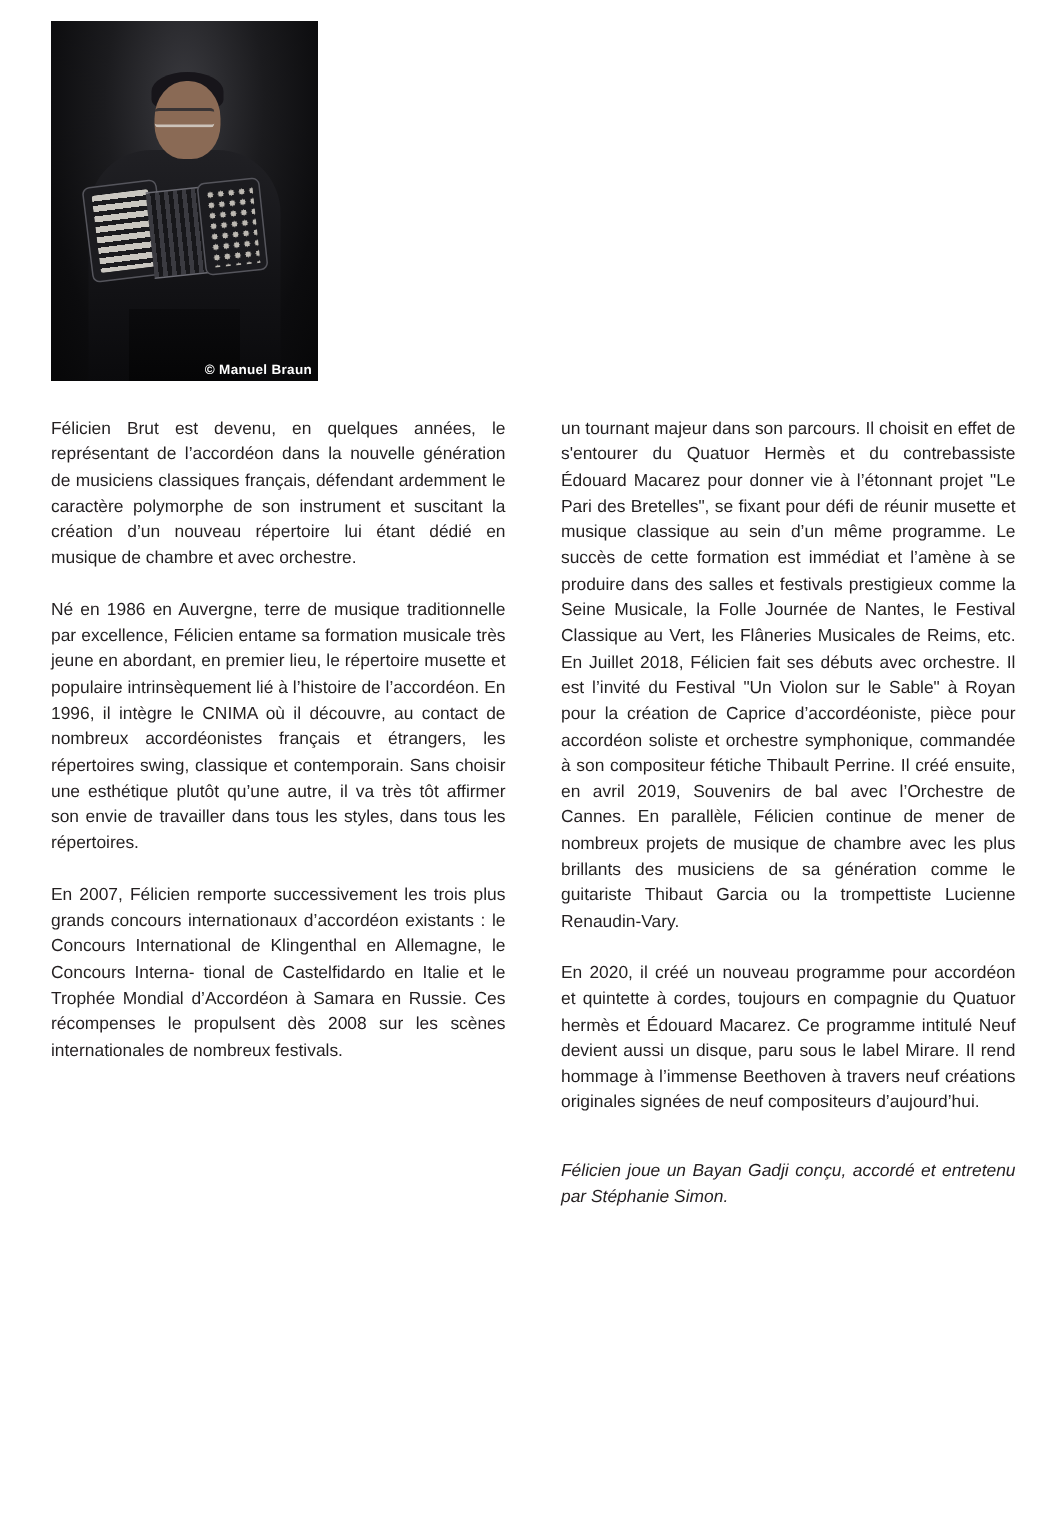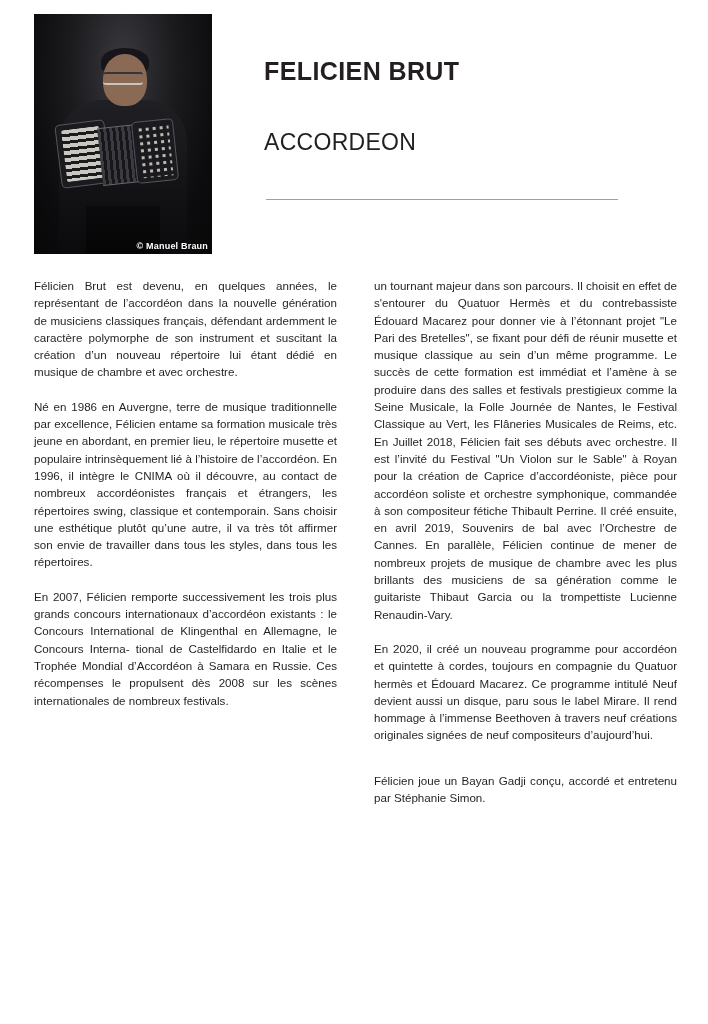--- a/index.html
+++ b/index.html
@@ -199,20 +199,21 @@
     font-size: 11.6px;
     line-height: 17.3px;
     text-align: justify;
     color: #231f20;
     hyphens: none;
   }
   .col p.last {
     margin-bottom: 0;
   }
   .col p.note {
+    font-style: italic;
     margin-top: 28px;
   }
 </style>
 </head>
 <body>
 
 <div class="page">
 
   <div class="header">
 
@@ -226,25 +227,20 @@
         <div class="keys"></div>
       </div>
       <div class="bellows"></div>
       <div class="accordion-right">
         <div class="buttons"></div>
       </div>
       <div class="legs"></div>
       <div class="credit">© Manuel Braun</div>
     </div>
 
-    <div class="title-block">
-      <h1 class="artist-name">FELICIEN BRUT</h1>
-      <h2 class="instrument">ACCORDEON</h2>
-      <div class="rule"></div>
-    </div>
 
   </div>
 
   <div class="columns">
 
     <div class="col">
       <p>Félicien Brut est devenu, en quelques années, le représentant de l’accordéon dans la nouvelle génération de musiciens classiques français, défendant ardemment le caractère polymorphe de son instrument et suscitant la création d’un nouveau répertoire lui étant dédié en musique de chambre et avec orchestre.</p>
       <p>Né en 1986 en Auvergne, terre de musique traditionnelle par excellence, Félicien entame sa formation musicale très jeune en abordant, en premier lieu, le répertoire musette et populaire intrinsèquement lié à l’histoire de l’accordéon. En 1996, il intègre le CNIMA où il découvre, au contact de nombreux accordéonistes français et étrangers, les répertoires swing, classique et contemporain. Sans choisir une esthétique plutôt qu’une autre, il va très tôt affirmer son envie de travailler dans tous les styles, dans tous les répertoires.</p>
       <p>En 2007, Félicien remporte successivement les trois plus grands concours internationaux d’accordéon existants : le Concours International de Klingenthal en Allemagne, le Concours Interna- tional de Castelfidardo en Italie et le Trophée Mondial d’Accordéon à Samara en Russie. Ces récompenses le propulsent dès 2008 sur les scènes internationales de nombreux festivals.</p>
     </div>

